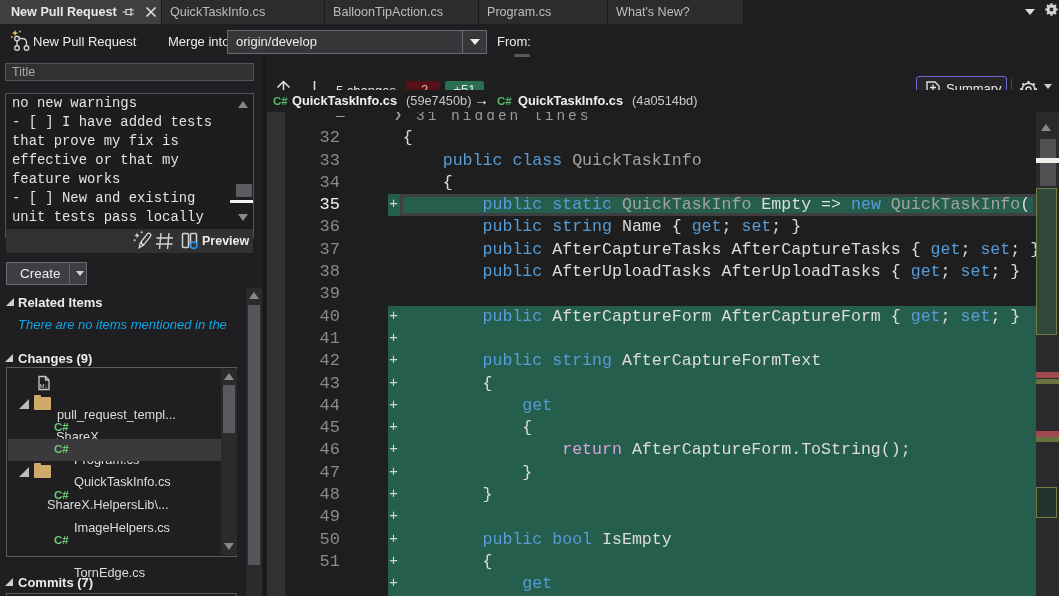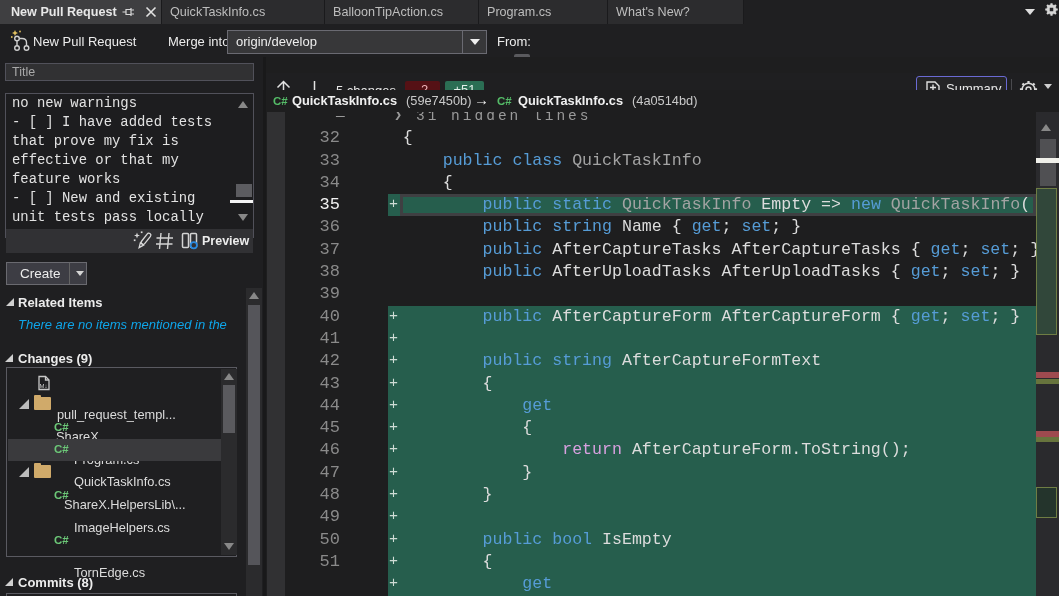--- a/index.html
+++ b/index.html
@@ -174,39 +174,39 @@
         <div class="abs csicon" style="left:46px;">C#</div>
         <div class="abs lbl" style="left:66px;">Program.cs</div>
       </div>
       <div class="treerow" style="top:71px;background:#3a3a3d;width:213px;">
         <div class="abs csicon" style="left:46px;">C#</div>
         <div class="abs lbl" style="left:66px;">QuickTaskInfo.cs</div>
       </div>
       <div class="treerow" style="top:94px;">
         <div class="abs expS" style="left:11px;top:5px;"></div>
         <div class="abs folder" style="left:26px;top:3px;"></div>
-        <div class="abs lbl" style="left:56px;">ShareX.HelpersLib\...</div>
+        <div class="abs lbl" style="left:39px;">ShareX.HelpersLib\...</div>
       </div>
       <div class="treerow" style="top:117px;">
         <div class="abs csicon" style="left:46px;">C#</div>
         <div class="abs lbl" style="left:66px;">ImageHelpers.cs</div>
       </div>
       <div class="treerow" style="top:162px;">
         <div class="abs csicon" style="left:46px;">C#</div>
         <div class="abs lbl" style="left:66px;">TornEdge.cs</div>
       </div>
       <div id="treescroll" class="abs" style="left:214px;top:1px;width:16px;height:186px;background:#2b2b2d;">
         <div class="abs scrollarrow up" style="left:3px;top:4px;"></div>
         <div class="abs" style="left:2px;top:16px;width:12px;height:48px;background:#5a5a5e;"></div>
         <div class="abs scrollarrow down" style="left:3px;top:174px;"></div>
       </div>
     </div>
 
     <div class="abs exp" style="left:5px;top:521px;"></div>
-    <div class="abs sechead" style="left:18px;top:518px;">Commits (8)</div>
+    <div class="abs sechead" style="left:18px;top:518px;">Commits (7)</div>
     <div class="abs" style="left:6px;top:536px;width:231px;height:3px;border:1px solid #5a5a61;border-bottom:none;background:#1f1f21;"></div>
 
     <div class="abs" style="left:246px;top:231px;width:16px;height:308px;background:#2b2b2d;">
       <div class="abs scrollarrow up" style="left:3px;top:4px;"></div>
       <div class="abs" style="left:2px;top:17px;width:12px;height:260px;background:#55555a;"></div>
     </div>
   </div>
 
   <div class="abs" style="left:263px;top:57px;width:3px;height:539px;background:#19191a;"></div>
   <div id="right" class="abs" style="left:266px;top:57px;width:793px;height:539px;background:#1e1e1f;">

